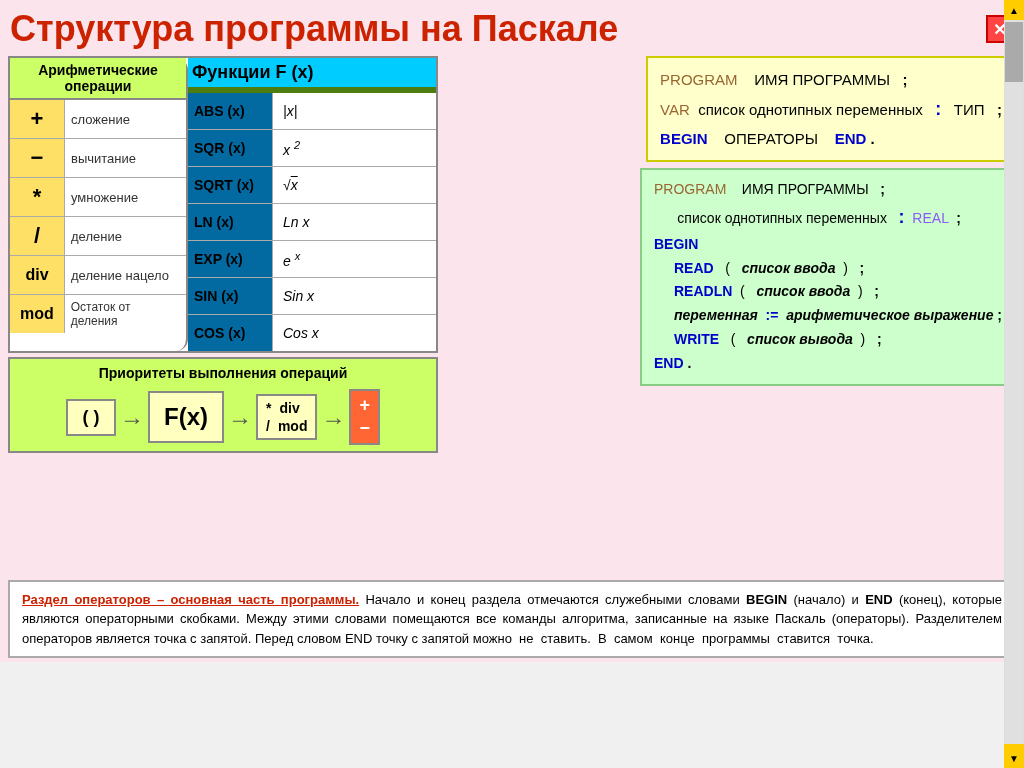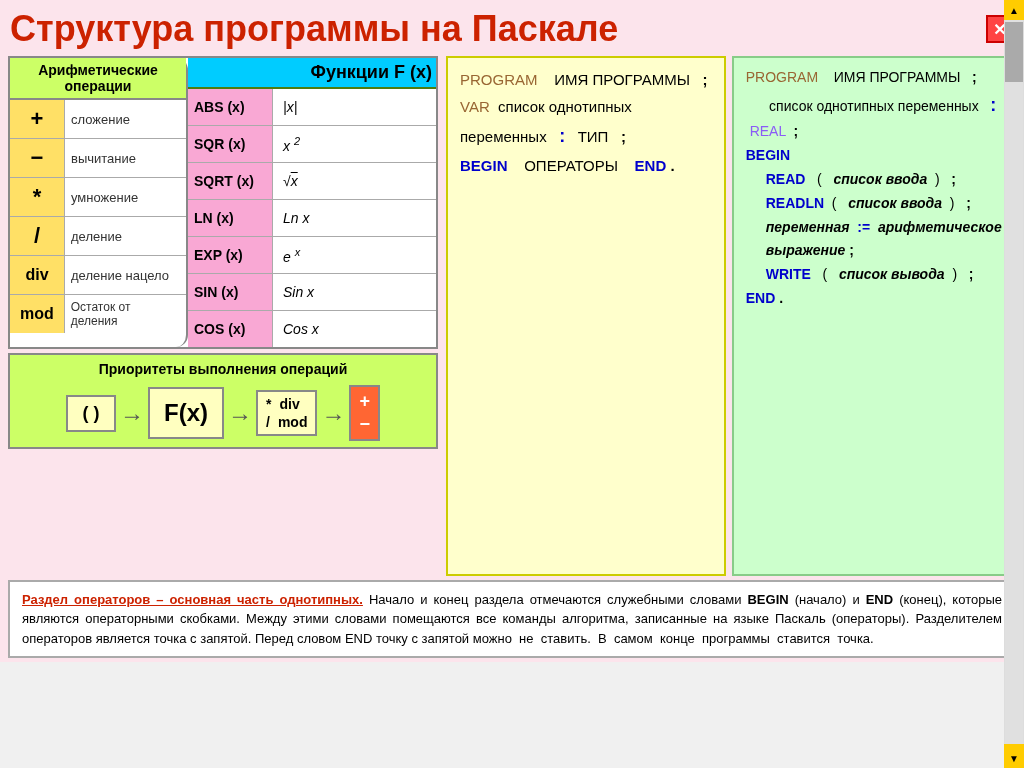--- a/index.html
+++ b/index.html
@@ -98,37 +98,37 @@
       min-height: 38px;
       border-right: 1px solid #aaa;
     }
     .arith-label {
       padding: 2px 6px;
       font-size: 13px;
       color: #333;
     }
     .func-header {
       background: #00ccff;
-      text-align: right;
+      text-align: left;
       padding: 4px;
       font-weight: bold;
       font-size: 18px;
       color: #000;
-      border-bottom: 2px solid #4d7c0f;
+      border-bottom: 6px solid #4d7c0f;
     }
     .func-row {
       display: flex;
       border-bottom: 1px solid #aaa;
       min-height: 36px;
       align-items: center;
     }
     .func-row:last-child { border-bottom: none; }
     .func-name {
       width: 85px;
-      background: #f9a8d4;
+      background: #0369a1;
       padding: 4px 6px;
       font-size: 14px;
       font-weight: bold;
       border-right: 1px solid #aaa;
       min-height: 36px;
       display: flex;
       align-items: center;
     }
     .func-math {
       padding: 4px 10px;
@@ -195,22 +195,23 @@
     }
     .arrow {
       font-size: 24px;
       color: #555;
     }
 
     
     .right-panel {
       flex: 1;
       display: flex;
-      flex-direction: row;
+      flex-direction: column;
       gap: 6px;
+      align-items: flex-end;
     }
 
     
     .code-block-yellow {
       background: #ffffcc;
       border: 2px solid #cccc00;
       padding: 8px 12px;
       font-size: 15px;
       line-height: 1.8;
     }
@@ -478,21 +479,21 @@
         <div>
           <span class="kw-end">END</span>
           <span class="dot"> .</span>
         </div>
       </div>
 
     </div>
   </div>
 
   <div class="bottom-text">
-    <span style="color:#cc2200; text-decoration:underline; font-weight:bold;">Раздел операторов – основная часть однотипных.</span>
+    <span style="color:#cc2200; text-decoration:underline; font-weight:bold;">Раздел операторов – основная часть программы.</span>
     <span> Начало и конец раздела отмечаются служебными словами <strong>BEGIN</strong> (начало) и <strong>END</strong> (конец), которые являются операторными скобками. Между этими словами помещаются все команды алгоритма, записанные на языке Паскаль (операторы). Разделителем операторов является точка с запятой. Перед словом END точку с запятой можно&nbsp; не&nbsp; ставить.&nbsp; В&nbsp; самом&nbsp; конце&nbsp; программы&nbsp; ставится&nbsp; точка.</span>
   </div>
 
 </div>
 
 <div class="scrollbar-container">
   <div class="scroll-up">▲</div>
   <div style="flex:1; background:#e0e0e0;">
     <div class="scroll-thumb"></div>
   </div>

